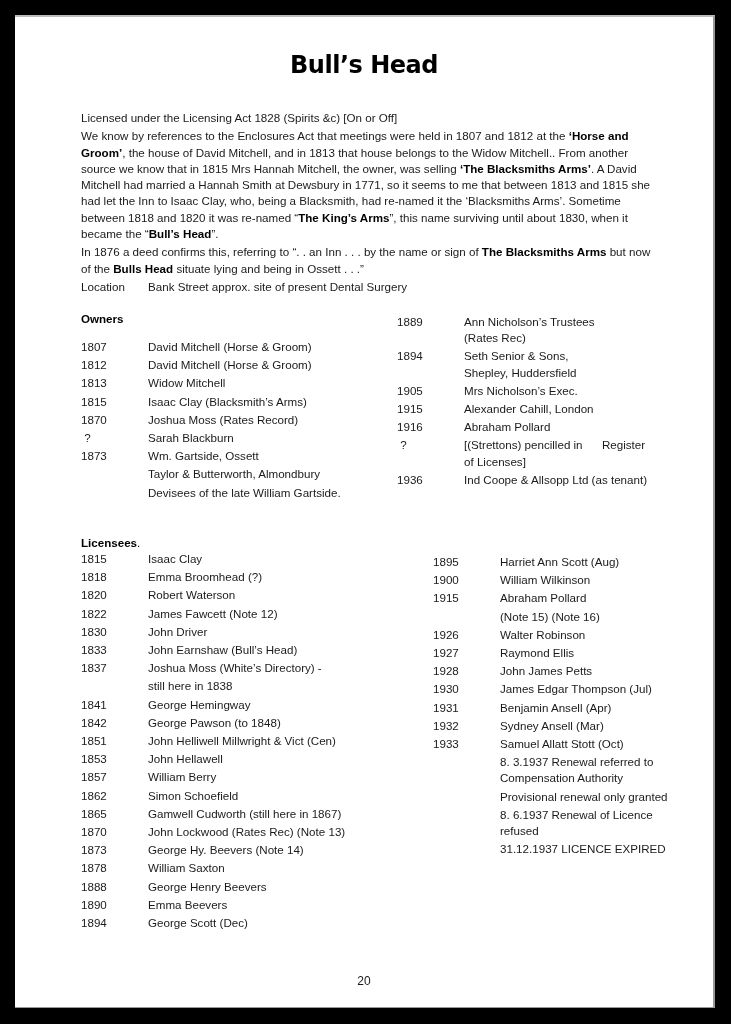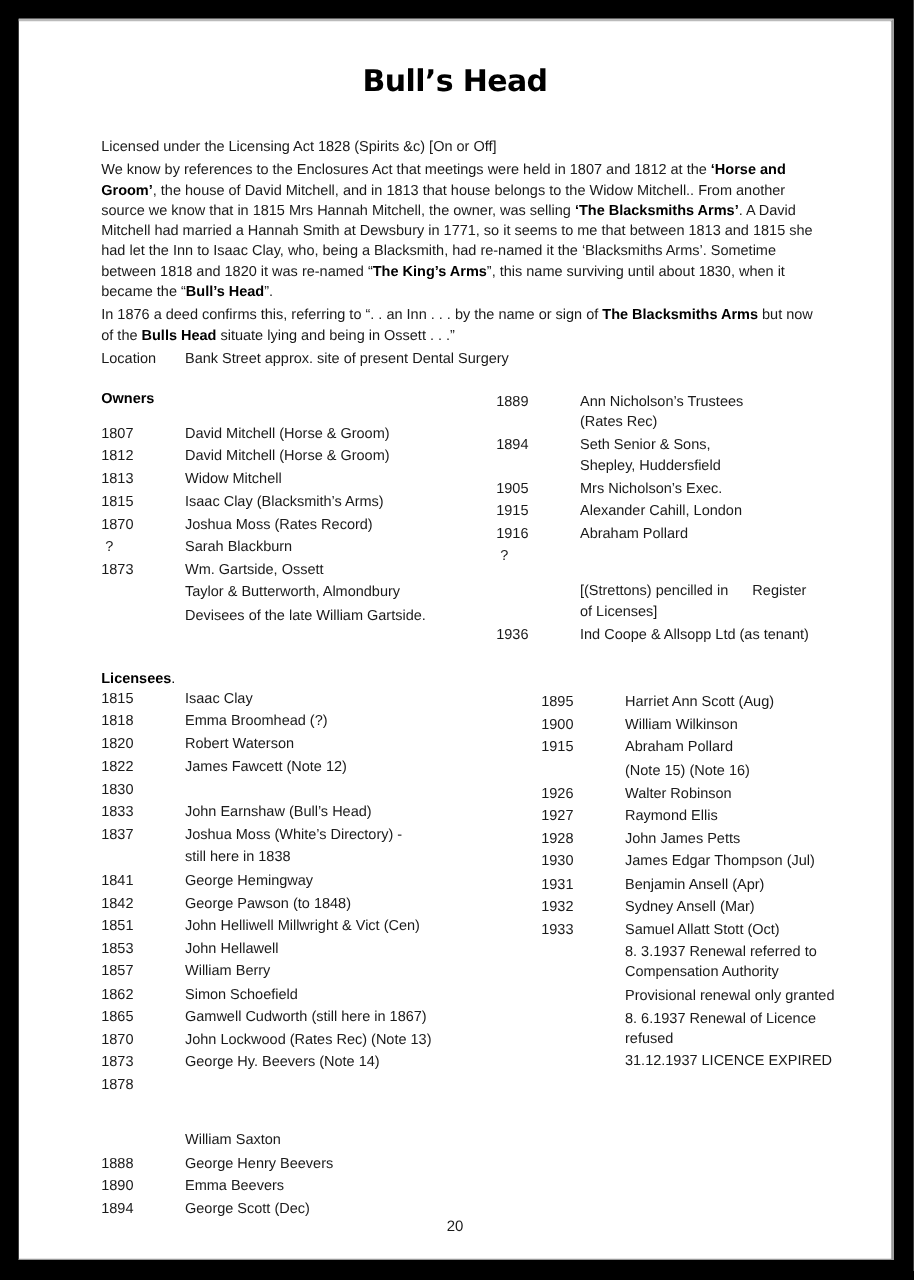--- a/index.html
+++ b/index.html
@@ -113,21 +113,21 @@
         <div class="row gap">
           <span class="y" style="white-space: pre;">1915</span>
           <span class="n" style="white-space: pre;">Alexander Cahill, London</span>
         </div>
         <div class="row gap">
           <span class="y" style="white-space: pre;">1916</span>
           <span class="n" style="white-space: pre;">Abraham Pollard</span>
         </div>
         <div class="row gap">
           <span class="y" style="white-space: pre;"> ?</span>
-          <span class="n" style="white-space: pre; margin-top: 28px;">[(Strettons) pencilled in      Register</span>
+          <span class="n" style="white-space: pre;">[(Strettons) pencilled in      Register</span>
         </div>
         <div class="row">
           <span class="y" style="white-space: pre;"></span>
           <span class="n" style="white-space: pre;">of Licenses]</span>
         </div>
         <div class="row gap">
           <span class="y" style="white-space: pre;">1936</span>
           <span class="n" style="white-space: pre;">Ind Coope &amp; Allsopp Ltd (as tenant)</span>
         </div>
       </div>
@@ -147,20 +147,21 @@
         <div class="row gap">
           <span class="y" style="white-space: pre;">1820</span>
           <span class="n" style="white-space: pre;">Robert Waterson</span>
         </div>
         <div class="row gap">
           <span class="y" style="white-space: pre;">1822</span>
           <span class="n" style="white-space: pre;">James Fawcett (Note 12)</span>
         </div>
         <div class="row gap">
           <span class="y" style="white-space: pre;">1830</span>
+          <span class="n" style="white-space: pre;">John Driver</span>
         </div>
         <div class="row gap">
           <span class="y" style="white-space: pre;">1833</span>
           <span class="n" style="white-space: pre;">John Earnshaw (Bull’s Head)</span>
         </div>
         <div class="row gap">
           <span class="y" style="white-space: pre;">1837</span>
           <span class="n" style="white-space: pre;">Joshua Moss (White’s Directory) -</span>
         </div>
         <div class="row gap">
@@ -198,21 +199,21 @@
         <div class="row gap">
           <span class="y" style="white-space: pre;">1870</span>
           <span class="n" style="white-space: pre;">John Lockwood (Rates Rec) (Note 13)</span>
         </div>
         <div class="row gap">
           <span class="y" style="white-space: pre;">1873</span>
           <span class="n" style="white-space: pre;">George Hy. Beevers (Note 14)</span>
         </div>
         <div class="row gap">
           <span class="y" style="white-space: pre;">1878</span>
-          <span class="n" style="white-space: pre; margin-top: 44px;">William Saxton</span>
+          <span class="n" style="white-space: pre;">William Saxton</span>
         </div>
         <div class="row gap">
           <span class="y" style="white-space: pre;">1888</span>
           <span class="n" style="white-space: pre;">George Henry Beevers</span>
         </div>
         <div class="row gap">
           <span class="y" style="white-space: pre;">1890</span>
           <span class="n" style="white-space: pre;">Emma Beevers</span>
         </div>
         <div class="row gap">

